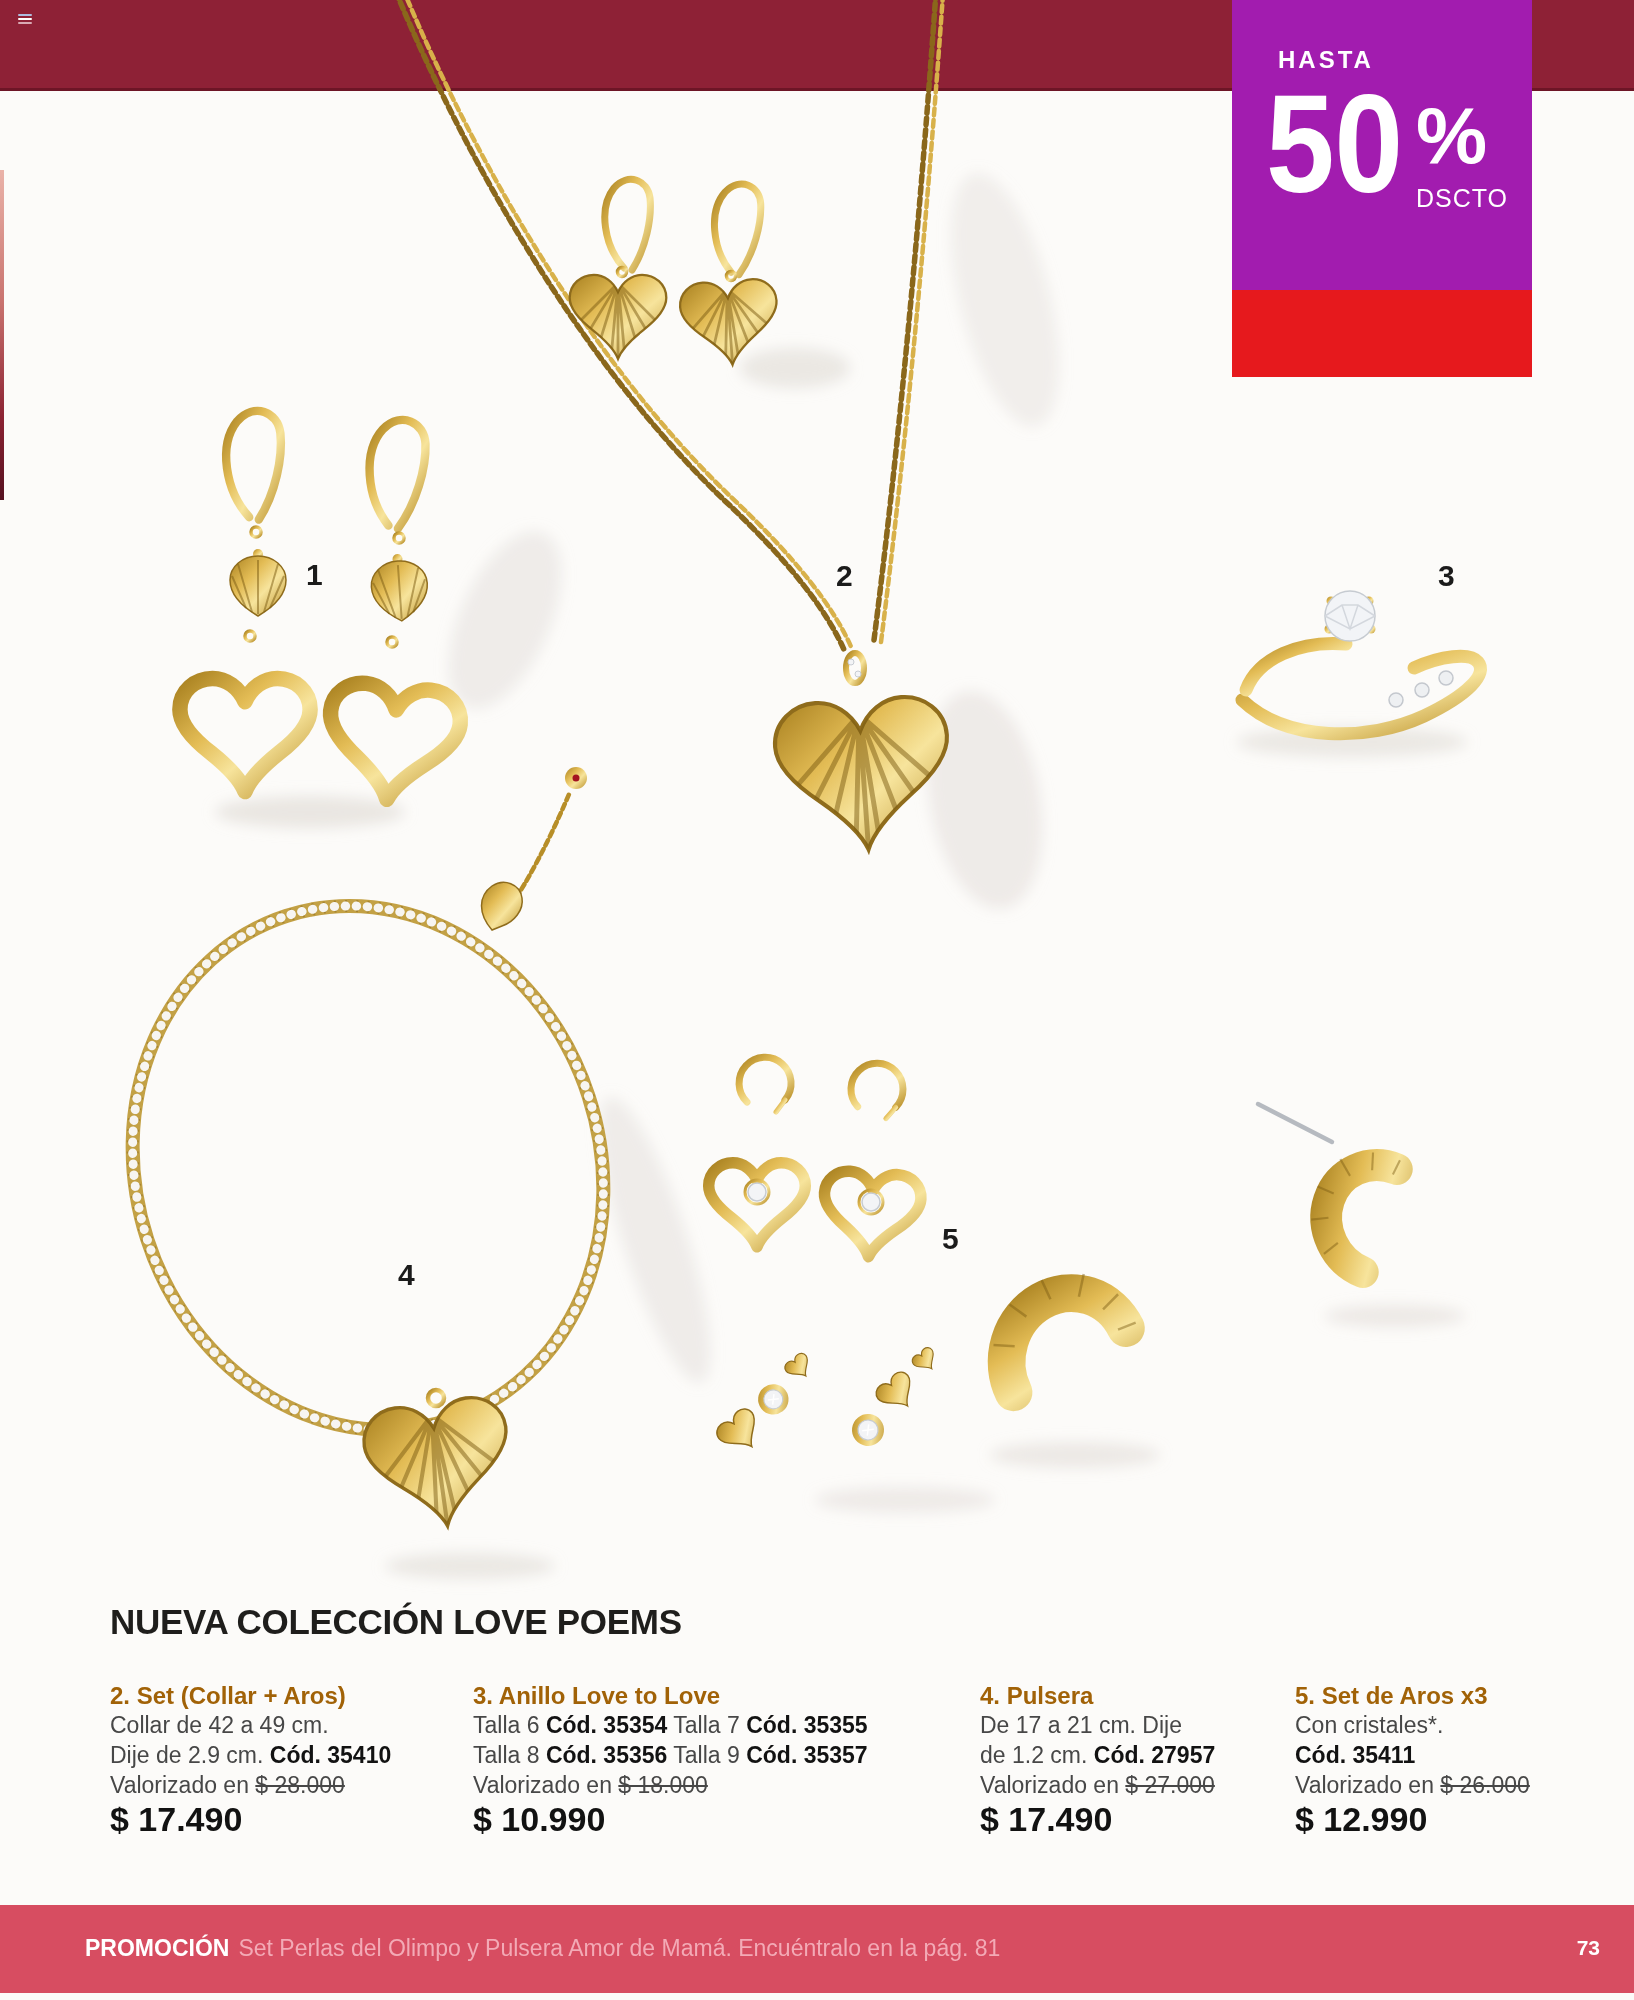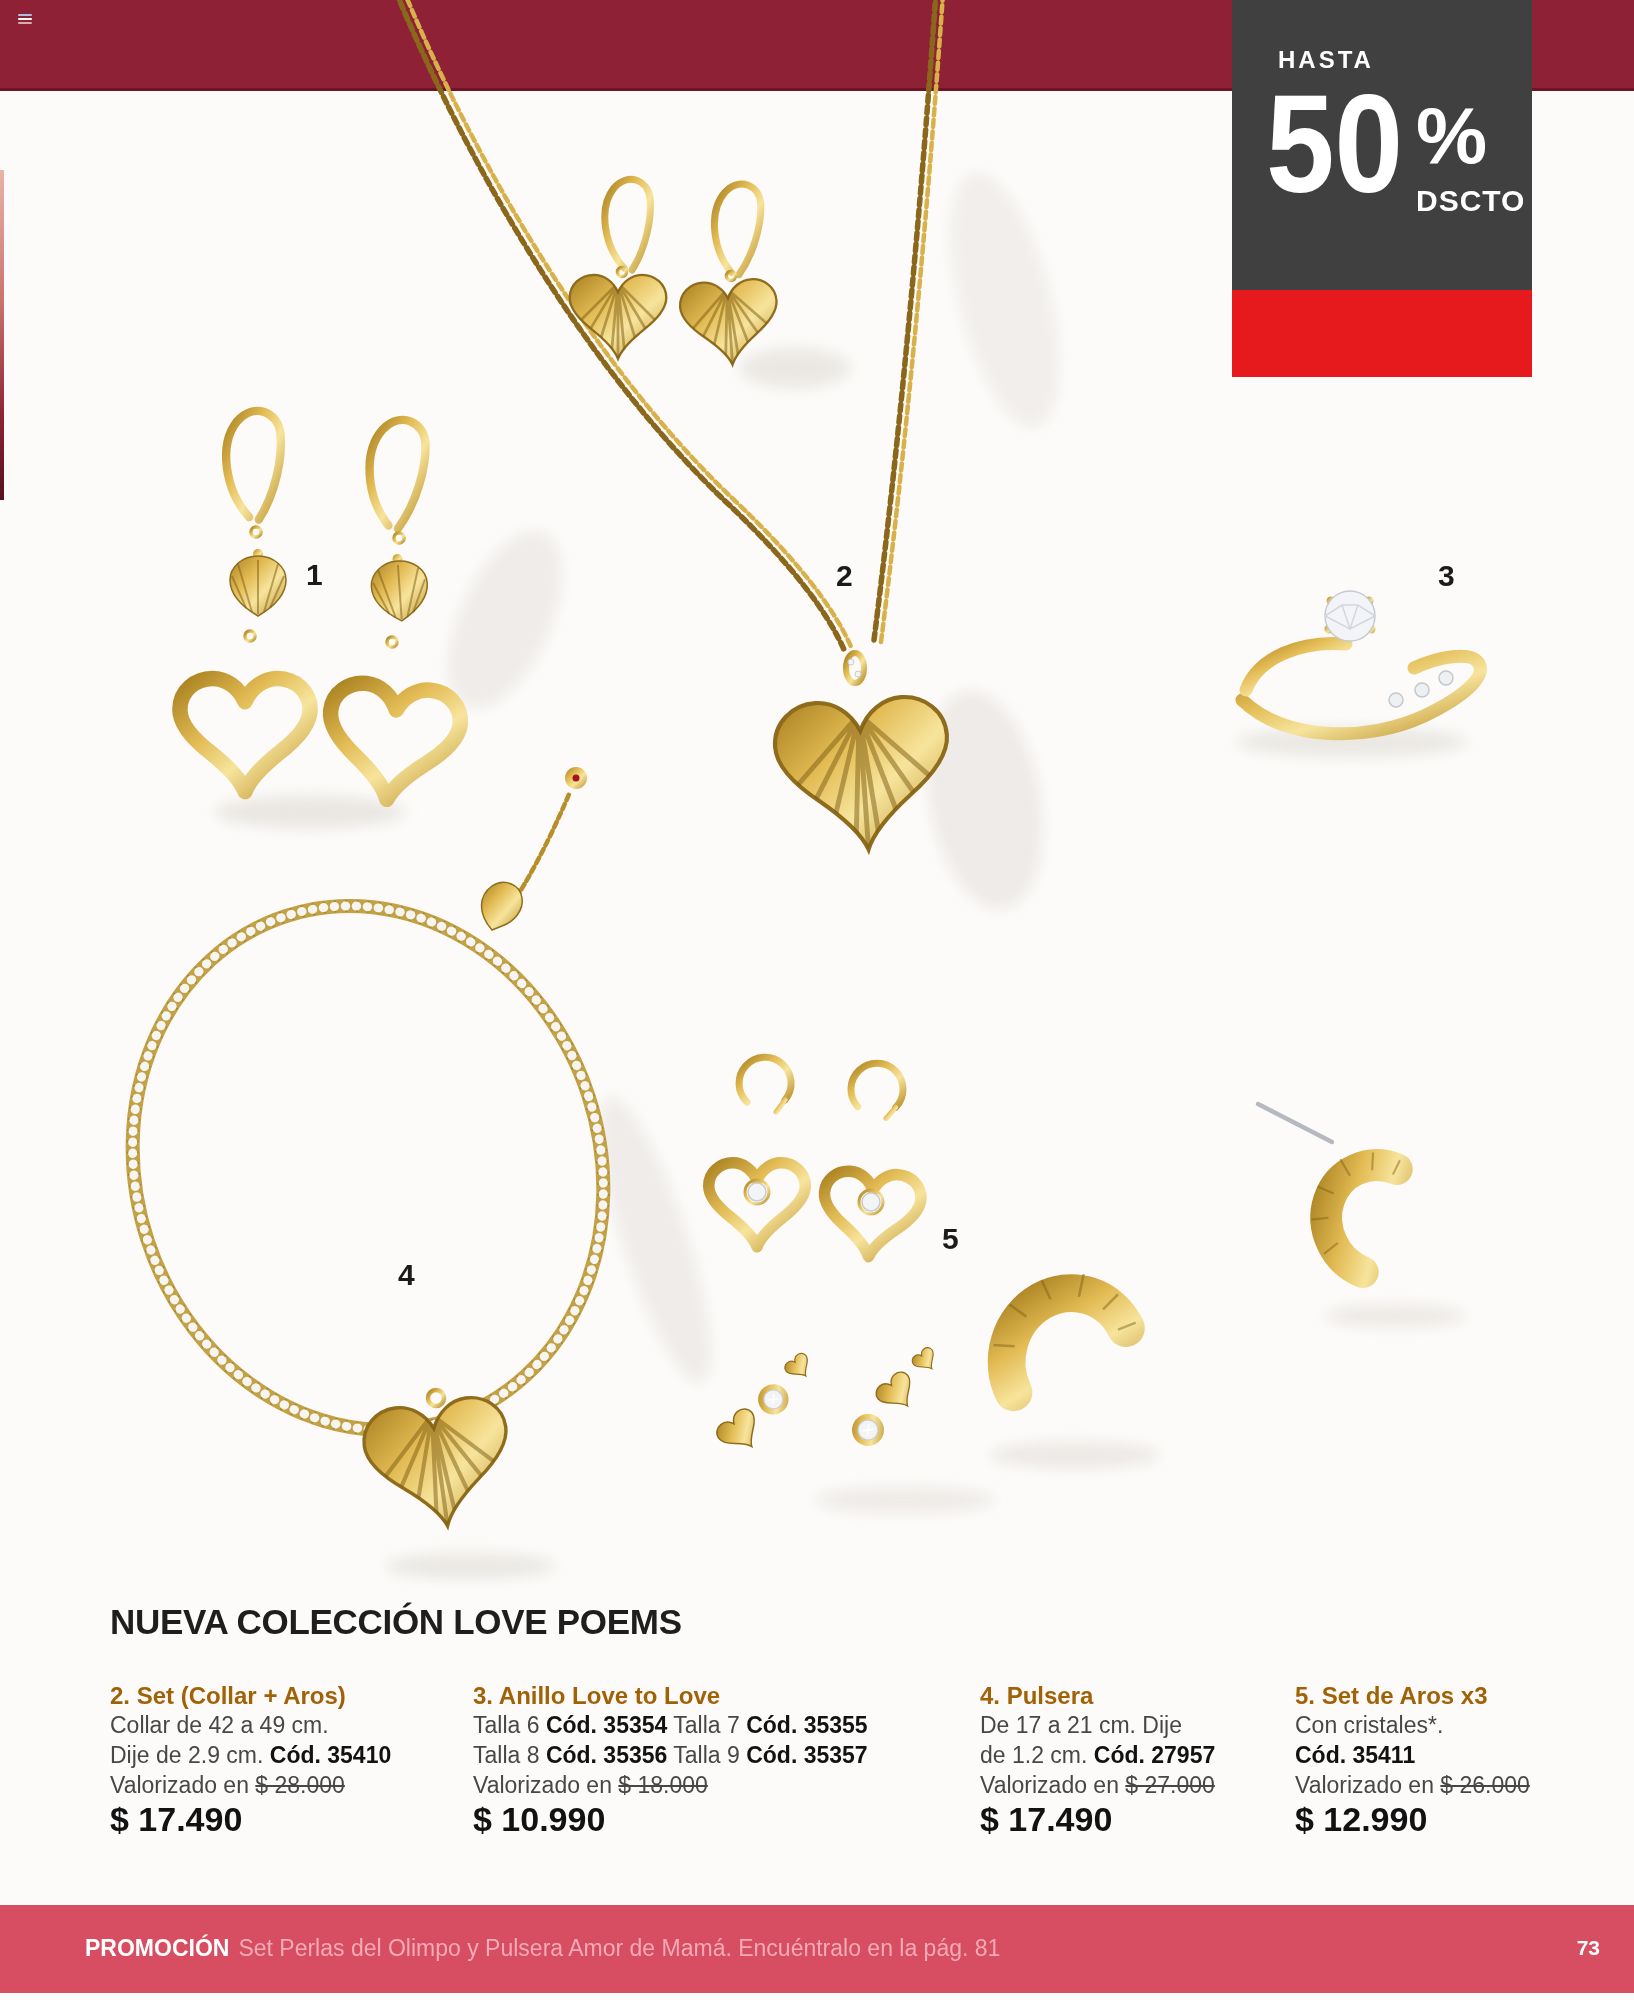--- a/index.html
+++ b/index.html
@@ -12,26 +12,26 @@
   
   .top-banner{position:absolute;left:0;top:0;width:1634px;height:88px;background:#8e2136;border-bottom:3px solid #6d1526;}
   .menu-icon{position:absolute;left:18px;top:14px;width:14px;height:11px;cursor:pointer;}
   .menu-icon span{display:block;height:2px;margin-bottom:2px;border-radius:1px;}
   .menu-icon .m1{background:#aebcdf;}
   .menu-icon .m2{background:#ffffff;}
   .menu-icon .m3{background:#d9aab4;}
   .left-artifact{position:absolute;left:0;top:170px;width:4px;height:330px;
     background:linear-gradient(#eab3a9,#c9736f 40%,#8c2333 75%,#551120);}
   
-  .badge{position:absolute;left:1232px;top:0;width:300px;height:348px;background:#404040;color:#fff;}
+  .badge{position:absolute;left:1232px;top:0;width:300px;height:348px;background:#a21caf;color:#fff;}
   .badge .hasta{position:absolute;left:46px;top:46px;font-size:24px;font-weight:700;letter-spacing:3px;}
   .badge .fifty{position:absolute;left:34px;top:74px;font-size:140px;font-weight:700;line-height:1;
     transform:scaleX(.88);transform-origin:left top;}
   .badge .pct{position:absolute;left:184px;top:96px;font-size:80px;font-weight:700;line-height:1;}
-  .badge .dscto{position:absolute;left:184px;top:184px;font-size:30px;font-weight:700;letter-spacing:1px;}
+  .badge .dscto{position:absolute;left:184px;top:184px;font-size:25px;font-weight:400;letter-spacing:1px;}
   .badge-red{position:absolute;left:1232px;top:290px;width:300px;height:87px;background:#e6191d;}
   
   .numlbl{position:absolute;font-size:30px;font-weight:700;color:#1b1b1b;}
   
   .heading{position:absolute;left:110px;top:1602px;font-size:35px;font-weight:700;color:#1f1e1c;letter-spacing:-.3px;text-align:right;}
   
   .prod{position:absolute;top:1682px;color:#474747;}
   .ptitle{font-size:24px;font-weight:700;color:#a16207;margin-bottom:0;white-space:nowrap;}
   .pline{font-size:23px;line-height:30px;white-space:nowrap;}
   .pline .b{font-weight:700;color:#121212;}

